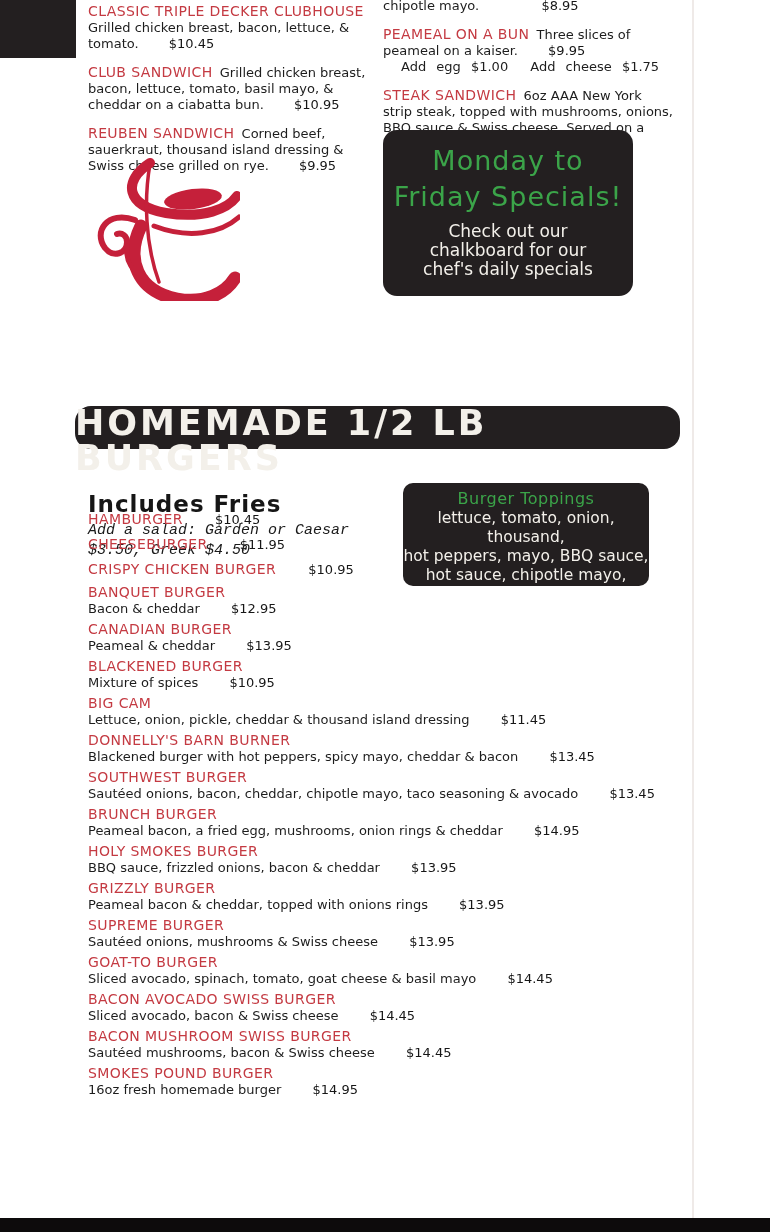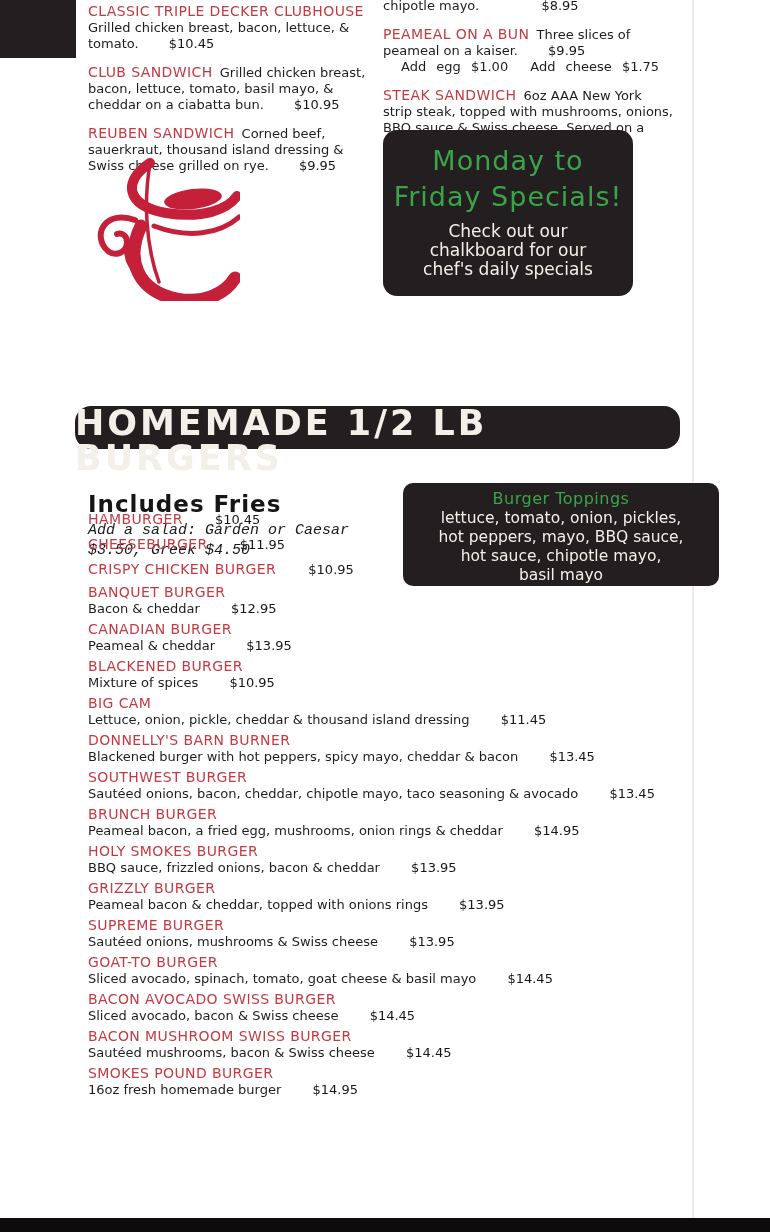--- a/index.html
+++ b/index.html
@@ -42,21 +42,21 @@
   .banner{position:absolute;left:75px;top:406px;width:605px;height:43px;background:var(--box);
     border-radius:16px;color:var(--chalk);font-size:35px;font-weight:bold;letter-spacing:3px;
     line-height:35px;}
 
   
   .burger-head{position:absolute;left:88px;top:458px;width:320px;}
   .includes{font-size:23px;line-height:28px;color:#161616;font-weight:bold;letter-spacing:1px;margin-top:32px;}
   .salad{font-family:Liberation Mono, monospace;font-style:italic;font-size:15px;line-height:20px;
     color:#1a1a1a;margin-top:3px;}
 
-  .toppings{position:absolute;left:403px;top:483px;width:316px;height:103px;background:var(--box);
+  .toppings{position:absolute;left:403px;top:483px;width:246px;height:103px;background:var(--box);
     border-radius:10px;text-align:center;padding-top:5px;overflow:hidden;}
   .tp-title{color:var(--green);font-size:16px;line-height:21px;letter-spacing:.5px;}
   .tp-line{color:var(--chalk);font-size:15.5px;line-height:19px;}
 
   .burger-list{position:absolute;left:88px;top:509px;width:580px;}
   .bi-simple{margin:0 0 4px;line-height:20px;}
   .bi{margin:0 0 4px;}
   .b-name{color:var(--red);font-size:14px;line-height:17px;letter-spacing:.4px;display:block;}
   .bi-simple .b-name{display:inline;}
   .b-desc{font-size:13px;line-height:16px;color:var(--ink);}
@@ -136,21 +136,21 @@
     <span>HOMEMADE 1/2 LB BURGERS</span>
   </div>
 
   <div class="burger-head">
     <div class="includes">Includes Fries</div>
     <div class="salad">Add a salad: Garden or Caesar $3.50, Greek $4.50</div>
   </div>
 
   <div class="toppings">
     <div class="tp-title">Burger Toppings</div>
-    <div class="tp-line">lettuce, tomato, onion, pickles,</div>
+    <div class="tp-line">lettuce, tomato, onion, thousand,</div>
     <div class="tp-line">hot peppers, mayo, BBQ sauce,</div>
     <div class="tp-line">hot sauce, chipotle mayo,</div>
     <div class="tp-line">basil mayo</div>
   </div>
 
   <div class="burger-list">
 
     <p class="bi-simple">
       <span class="b-name">HAMBURGER</span>
       <span class="b-price">$10.45</span>

